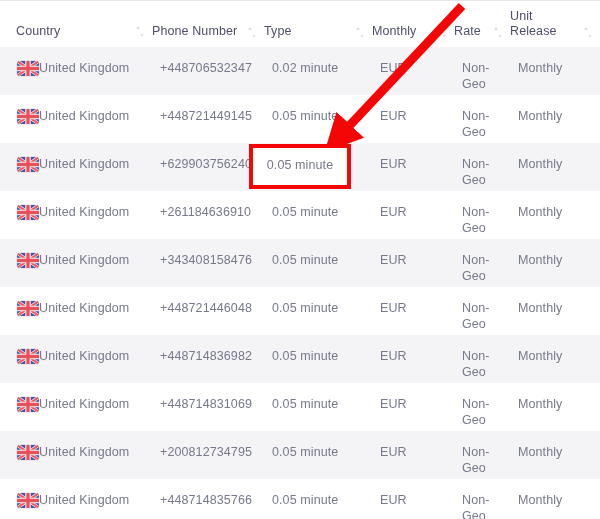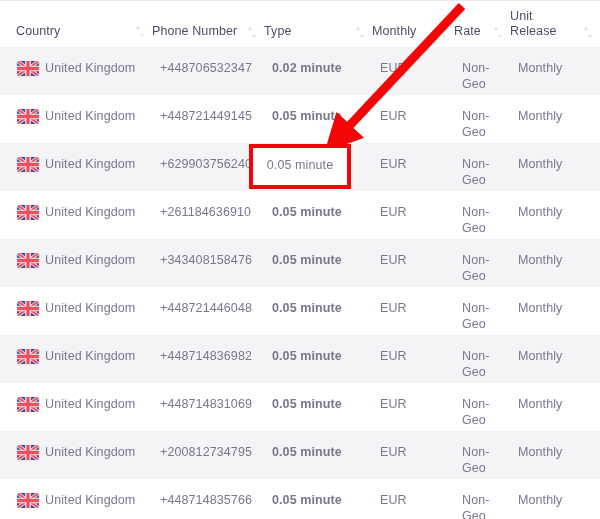--- a/index.html
+++ b/index.html
@@ -79,21 +79,21 @@
     padding-top: 13px;
     font-size: 12.5px;
     line-height: 16px;
     color: #77788c;
     letter-spacing: 0.1px;
   }
 
   .country-cell {
     display: flex;
     align-items: flex-start;
-    gap: 6px;
+    gap: 0;
     padding-left: 16px;
   }
   .country-name { color: #77788c; }
 
   .flag {
     flex: 0 0 auto;
     width: 22px;
     height: 15px;
     border-radius: 3px;
     overflow: hidden;
@@ -106,21 +106,21 @@
   .col-country  { width: 152px; }
   .col-phone    { width: 112px; }
   .col-rate     { width: 108px; }
   .col-currency { width: 82px; }
   .col-type     { width: 56px; }
   .col-unit     { width: 90px; }
 
   th .th-inner.pl16 { padding-left: 16px; align-items: center; }
 
   .cell-phone    { padding-left: 8px; }
-  .cell-rate     { padding-left: 8px; font-weight: bold; }
+  .cell-rate     { padding-left: 8px; }
   .cell-currency { padding-left: 8px; }
   .cell-type     { padding-left: 8px; margin-left: 14px; }
   .cell-unit     { padding-left: 8px; }
 
   .type-text { display: block; max-width: 40px; }
 
   
   #annotations {
     position: absolute;
     left: 0; top: 0;

